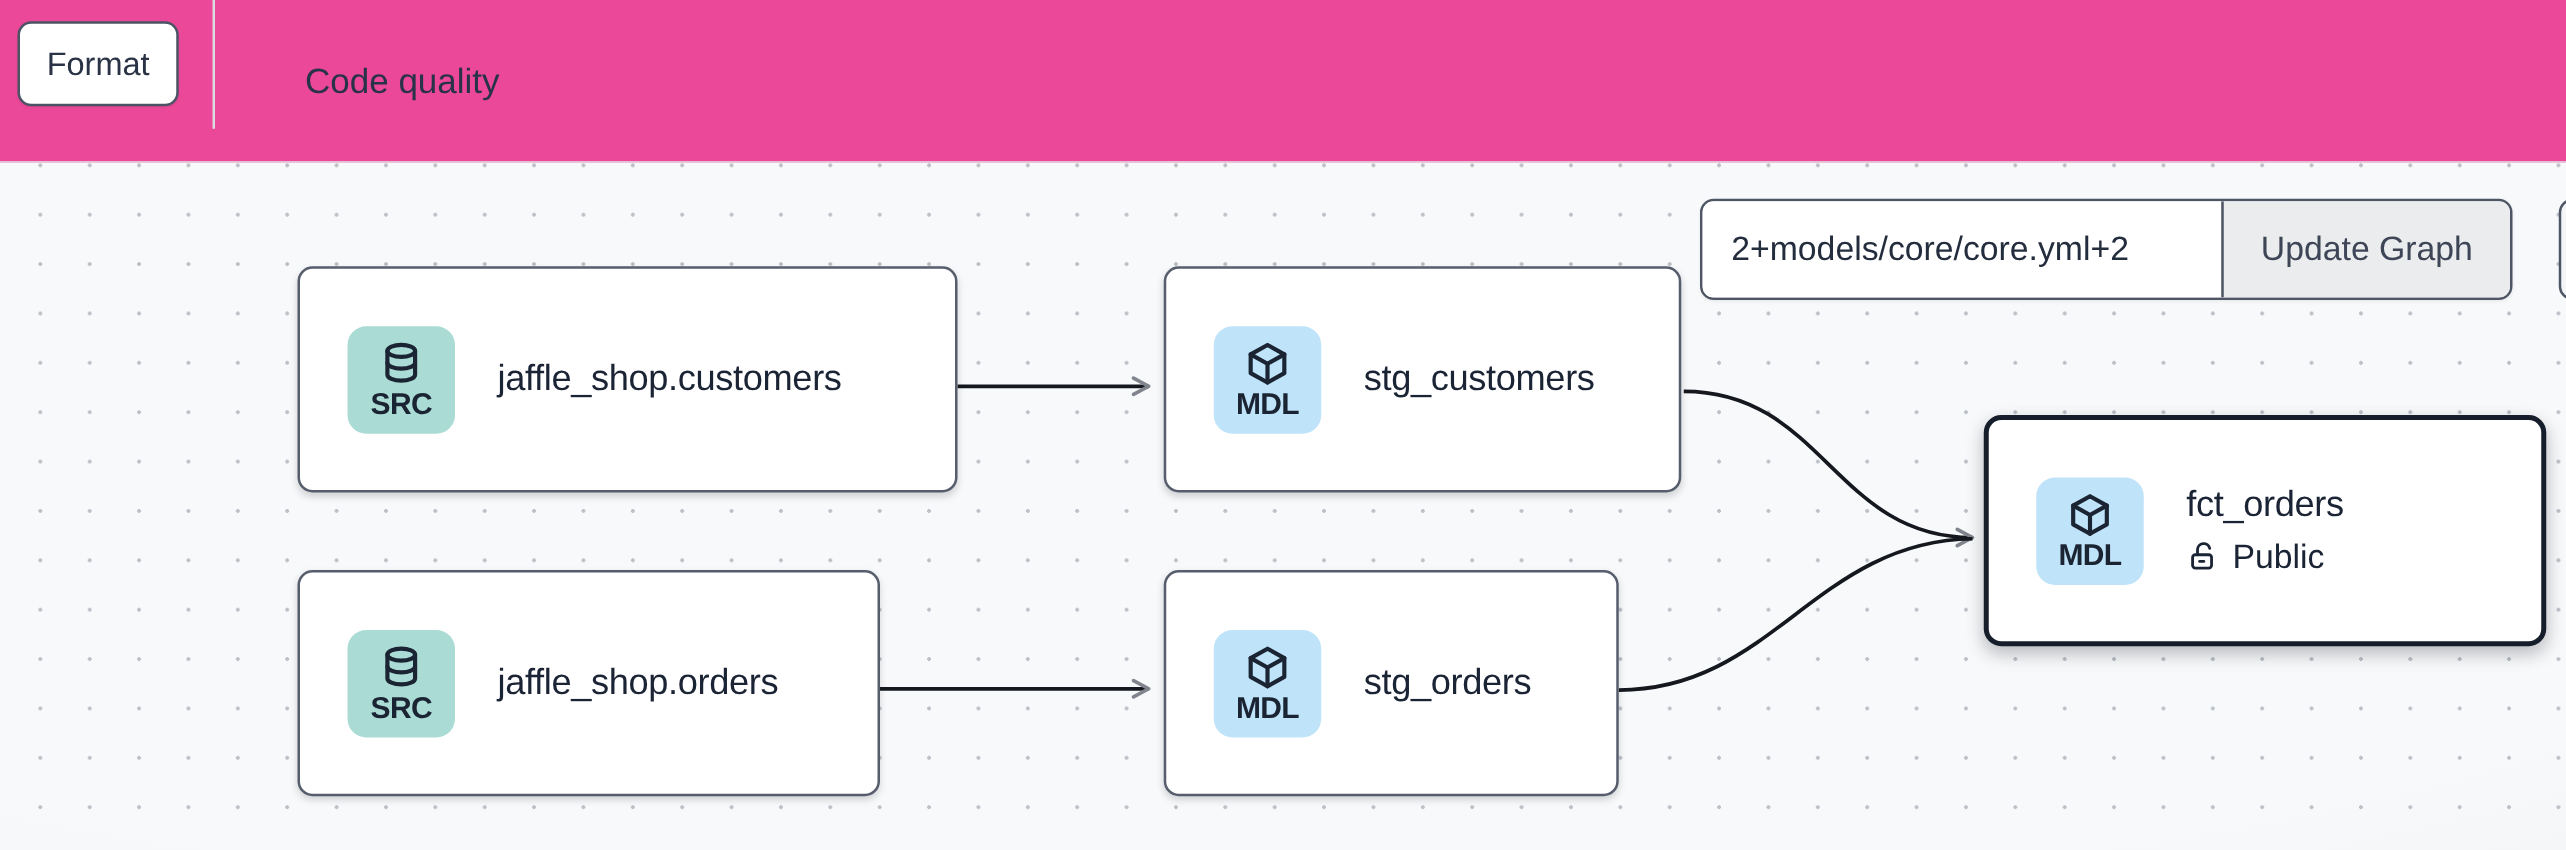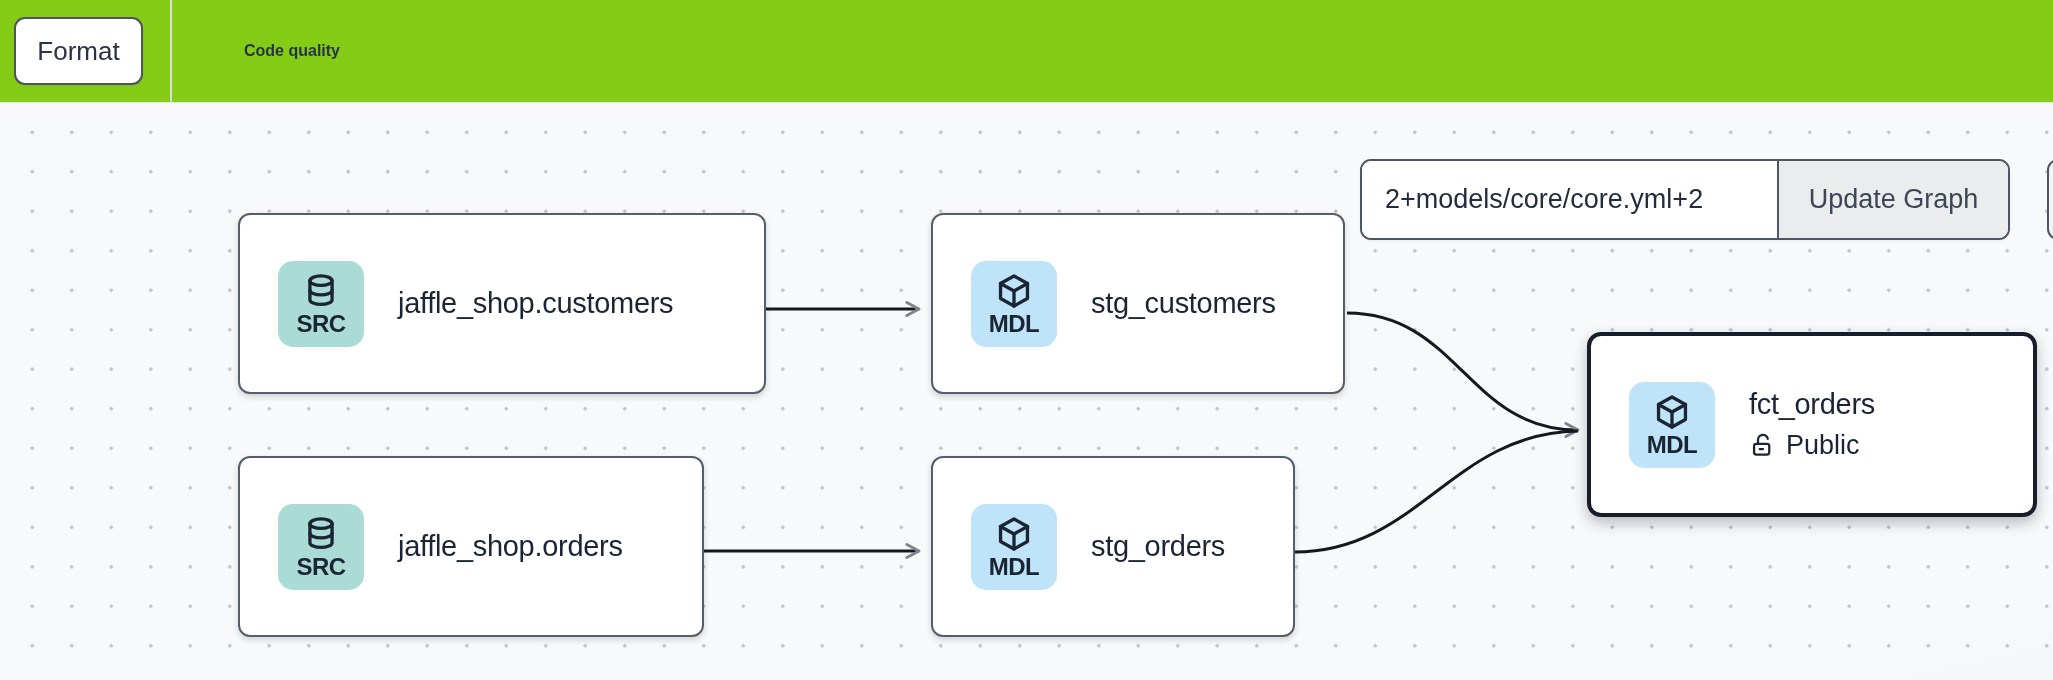--- a/index.html
+++ b/index.html
@@ -6,22 +6,22 @@
   html,body { width:2053px; height:680px; overflow:hidden; }
   body {
     font-family: "Liberation Sans", sans-serif;
     color:#1f2838;
     position:relative;
     background:#f8f9fa;
   }
 
   
   .topbar {
-    position:absolute; left:0; top:0; width:2053px; height:103px;
-    background:#84cc16;
+    position:absolute; left:0; top:0; width:2053px; height:130px;
+    background:#ec4899;
     border-bottom:1px solid #e4e6e8;
     display:flex; align-items:center;
     z-index:5;
   }
   .format-btn {
     position:absolute; left:14px; top:17px;
     width:129px; height:68px;
     background:#ffffff;
     border:2px solid #4c5365;
     border-radius:11px;
@@ -34,21 +34,21 @@
     position:absolute; left:170px; top:0; width:2px; height:103px;
     background:#d9dadc;
   }
   .tabs {
     margin-left:207px; display:flex; height:100%;
   }
   .tab {
     position:relative;
     padding:0 37px;
     display:flex; align-items:center; justify-content:center;
-    font-size:16px; font-weight:700; color:#28334a;
+    font-size:28px; font-weight:400; color:#28334a;
     cursor:pointer; white-space:nowrap;
   }
   .tab.active::after {
     content:""; position:absolute; left:0; right:0; bottom:-1px; height:6px;
     background:#9aa0aa;
   }
 
   
   .canvas {
     position:absolute; left:0; top:103px; width:2053px; height:577px;

